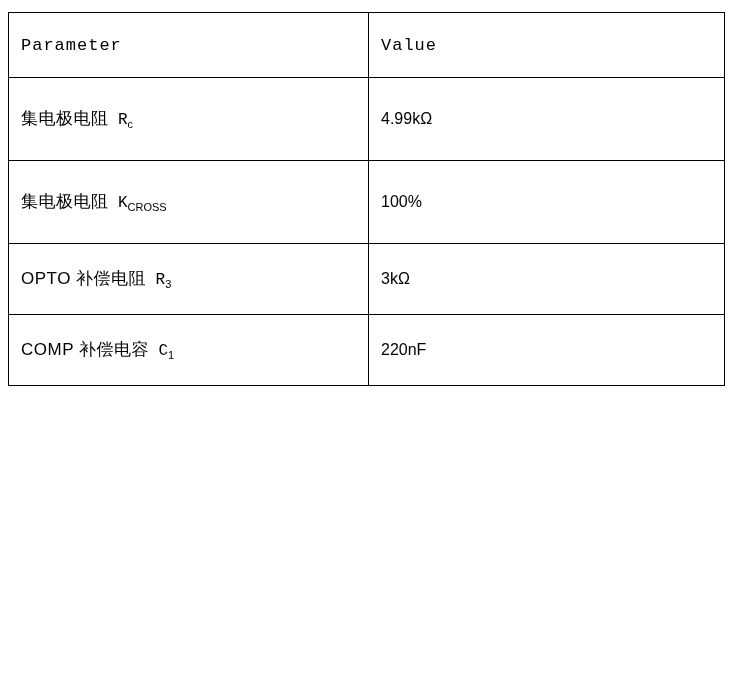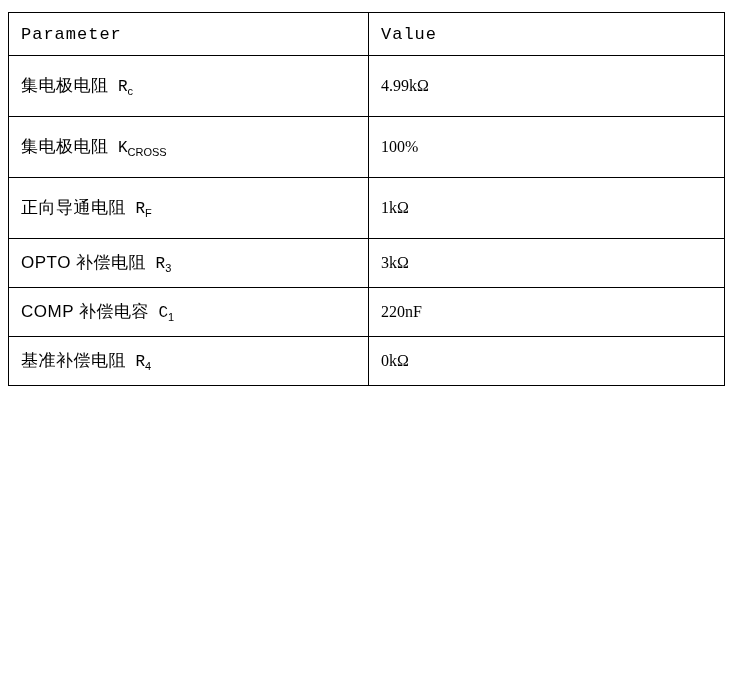--- a/index.html
+++ b/index.html
@@ -23,41 +23,41 @@
   table.param-table {
     position: absolute;
     left: 8px;
     top: 12px;
     width: 716px;
     border-collapse: collapse;
     table-layout: fixed;
   }
   table.param-table td, table.param-table th {
     border: 1px solid #000000;
-    padding: 0 12px;
+    padding: 11px 12px;
     text-align: left;
     vertical-align: middle;
     font-weight: normal;
   }
   col.col-param { width: 360px; }
   col.col-value { width: 356px; }
 
   thead th {
     height: 42px;
     text-align: center;
     font-family: "Liberation Mono", monospace;
     font-size: 17px;
     letter-spacing: 1px;
   }
   tbody td {
     font-size: 17px;
     font-family: "Liberation Sans", sans-serif;
   }
   tbody td.value-cell {
-    font-family: Liberation Serif, serif;
+    font-family: Liberation Sans, sans-serif;
     font-size: 16px;
   }
   tr.tall td { height: 60px; margin-left: 35px; }
   tr.short td { height: 48px; }
 
   .sub {
     font-size: 11px;
     vertical-align: sub;
     letter-spacing: 0;
   }
@@ -86,31 +86,23 @@
     </thead>
     <tbody id="table-body">
         <tr class="tall">
           <td class="param-cell"><span class="lbl-text">集电极电阻</span>&nbsp;&nbsp;<span class="sym">R</span><span class="sub">c</span></td>
           <td class="value-cell">4.99kΩ</td>
         </tr>
         <tr class="tall">
           <td class="param-cell"><span class="lbl-text">集电极电阻</span>&nbsp;&nbsp;<span class="sym">K</span><span class="sub">CROSS</span></td>
           <td class="value-cell">100%</td>
         </tr>
-        <tr class="tall">
-          <td class="param-cell"><span class="lbl-text">正向导通电阻</span>&nbsp;&nbsp;<span class="sym">R</span><span class="sub">F</span></td>
-          <td class="value-cell">1kΩ</td>
-        </tr>
         <tr class="short">
           <td class="param-cell"><span class="lbl-text">OPTO 补偿电阻</span>&nbsp;&nbsp;<span class="sym">R</span><span class="sub">3</span></td>
           <td class="value-cell">3kΩ</td>
         </tr>
         <tr class="short">
           <td class="param-cell"><span class="lbl-text">COMP 补偿电容</span>&nbsp;&nbsp;<span class="sym">C</span><span class="sub">1</span></td>
           <td class="value-cell">220nF</td>
         </tr>
-        <tr class="short">
-          <td class="param-cell"><span class="lbl-text">基准补偿电阻</span>&nbsp;&nbsp;<span class="sym">R</span><span class="sub">4</span></td>
-          <td class="value-cell">0kΩ</td>
-        </tr>
       </tbody>
   </table>
 </div>
 
 </body></html>

